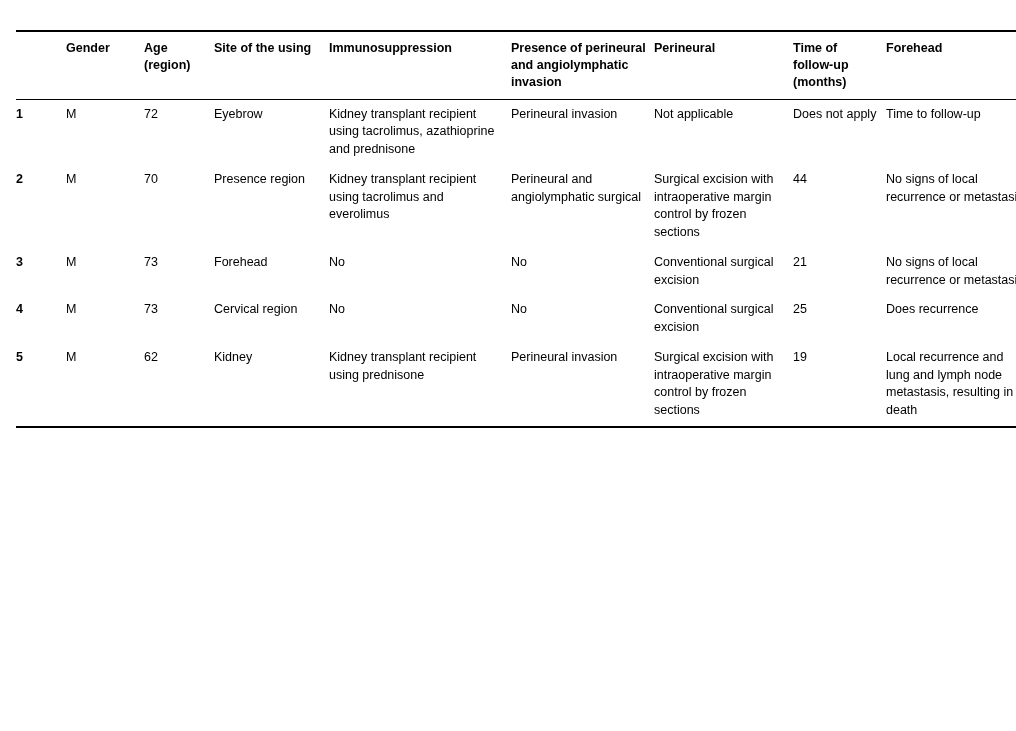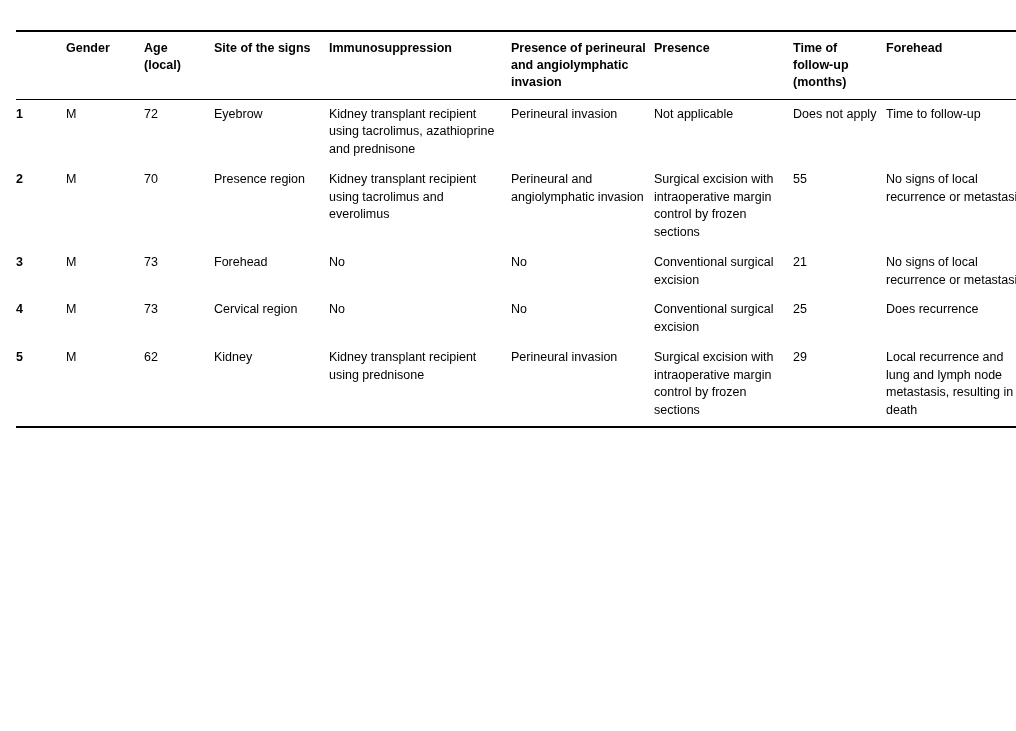--- a/index.html
+++ b/index.html
@@ -77,25 +77,25 @@
       <col class="c4">
       <col class="c5">
       <col class="c6">
       <col class="c7">
       <col class="c8">
     </colgroup>
     <thead>
       <tr>
         <th></th>
         <th>Gender</th>
-        <th>Age (local)</th>
-        <th>Site of the signs</th>
+        <th>Age (region)</th>
+        <th>Site of the using</th>
         <th>Immunosuppression</th>
         <th>Presence of perineural and angiolymphatic invasion</th>
-        <th>Presence</th>
+        <th>Perineural</th>
         <th>Time of follow-up (months)</th>
         <th>Forehead</th>
       </tr>
     </thead>
     <tbody>
       <tr>
         <td class="idx">1</td>
         <td>M</td>
         <td>72</td>
         <td>Eyebrow</td>
@@ -104,23 +104,23 @@
         <td>Not applicable</td>
         <td>Does not apply</td>
         <td>Time to follow-up</td>
       </tr>
       <tr>
         <td class="idx">2</td>
         <td>M</td>
         <td>70</td>
         <td>Presence region</td>
         <td>Kidney transplant recipient using tacrolimus and everolimus</td>
-        <td>Perineural and angiolymphatic invasion</td>
+        <td>Perineural and angiolymphatic surgical</td>
         <td>Surgical excision with intraoperative margin control by frozen sections</td>
-        <td>55</td>
+        <td>44</td>
         <td>No signs of local recurrence or metastasis</td>
       </tr>
       <tr>
         <td class="idx">3</td>
         <td>M</td>
         <td>73</td>
         <td>Forehead</td>
         <td>No</td>
         <td>No</td>
         <td>Conventional surgical excision</td>
@@ -139,18 +139,18 @@
         <td>Does recurrence</td>
       </tr>
       <tr>
         <td class="idx">5</td>
         <td>M</td>
         <td>62</td>
         <td>Kidney</td>
         <td>Kidney transplant recipient using prednisone</td>
         <td>Perineural invasion</td>
         <td>Surgical excision with intraoperative margin control by frozen sections</td>
-        <td>29</td>
+        <td>19</td>
         <td>Local recurrence and lung and lymph node metastasis, resulting in death</td>
       </tr>
     </tbody>
   </table>
 </div>
 
 </body></html>

